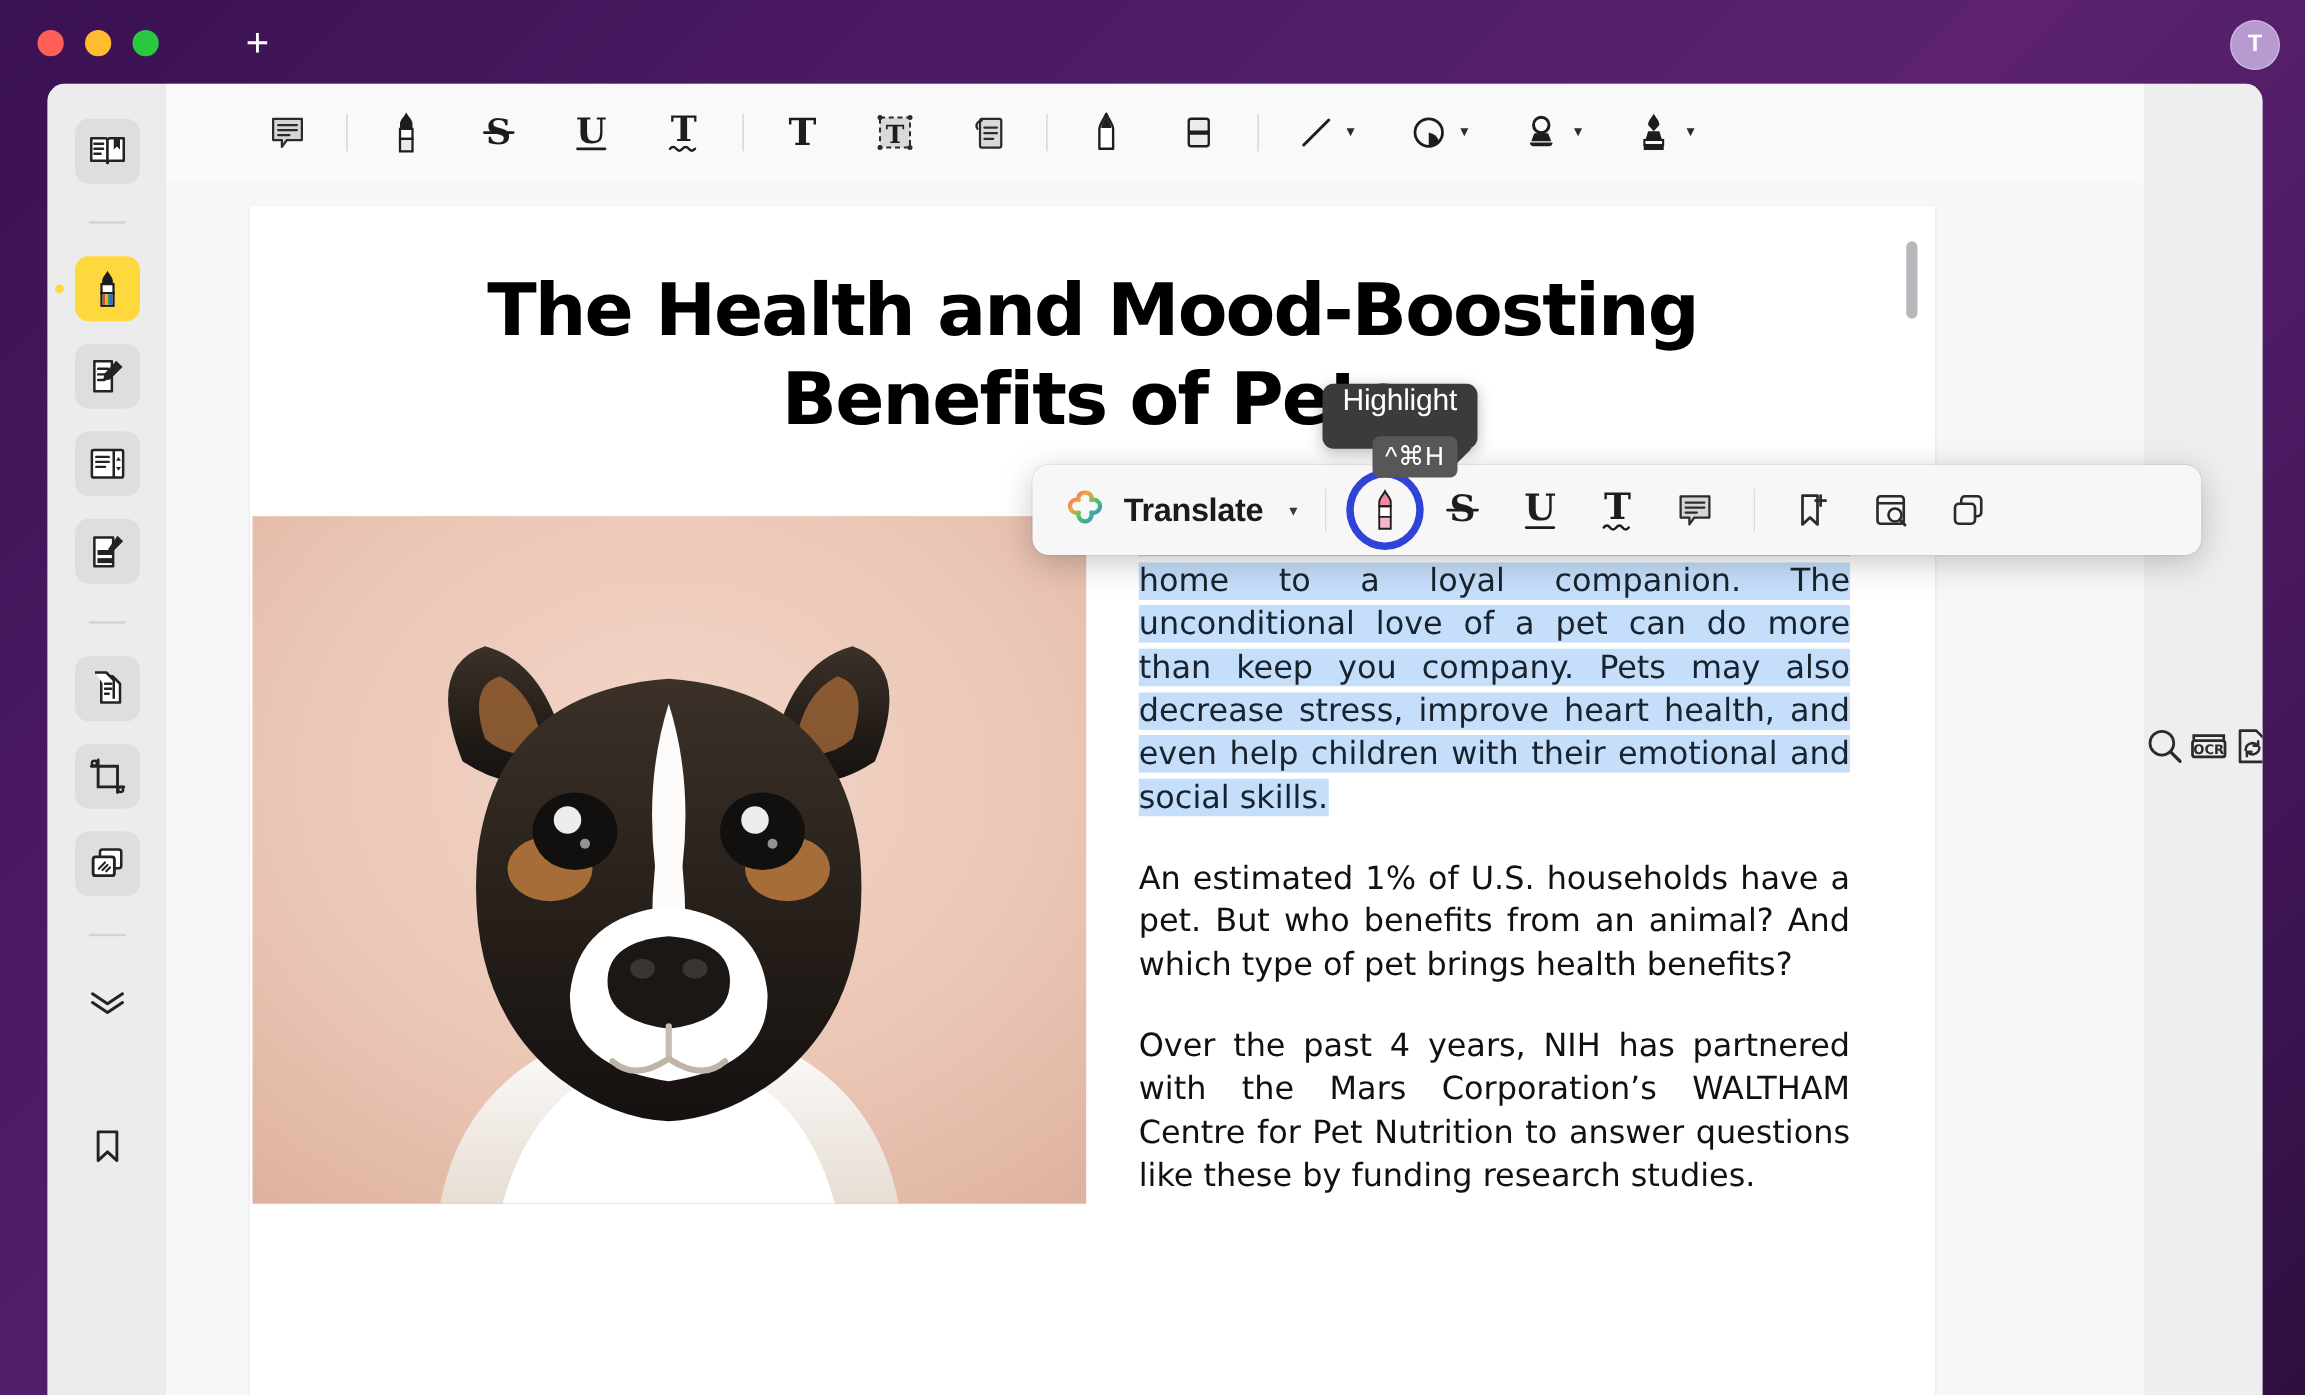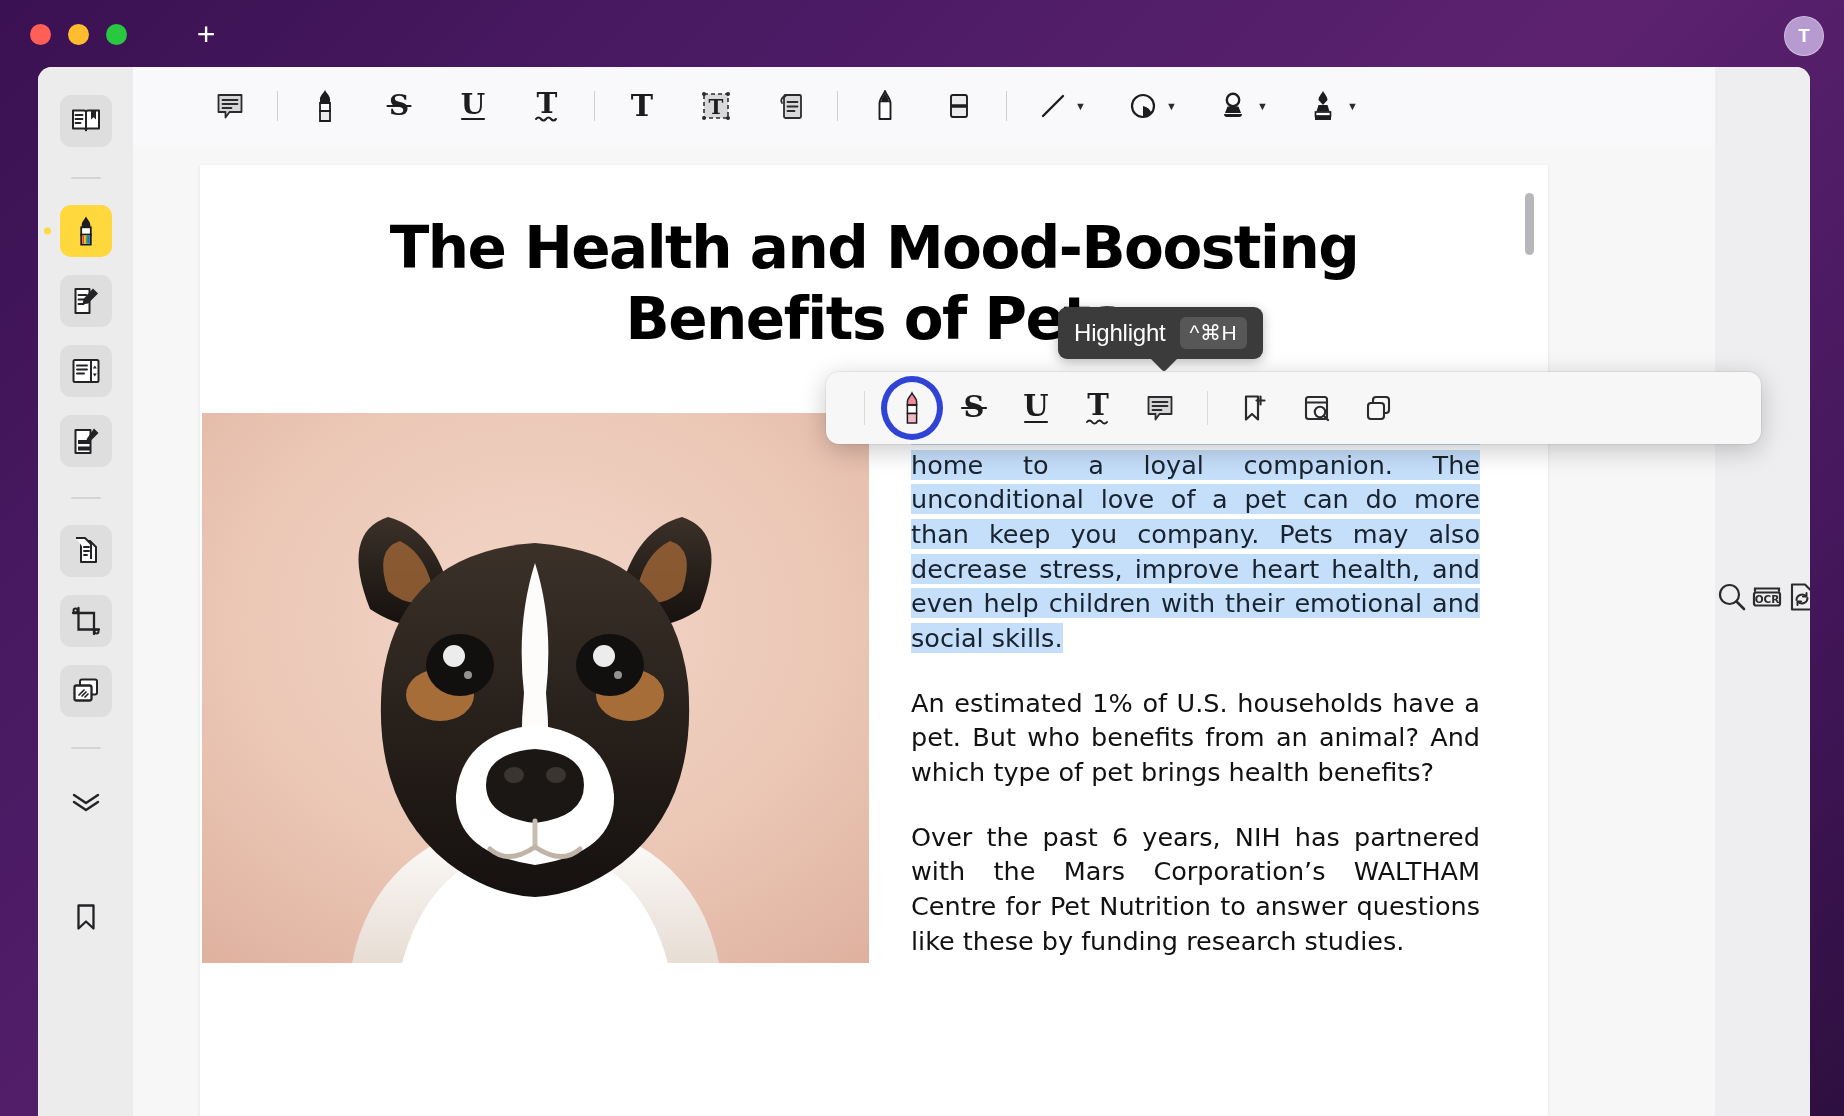--- a/index.html
+++ b/index.html
@@ -216,24 +216,25 @@
     transform: translate(-50%,-50%);
     width: 62px; height: 64px; border-radius: 50%;
     border: 6px solid #2f43d6; pointer-events: none;
   }
 
   
   #tooltip {
     position: absolute; left: 1058px; top: 307px;
     background: #3b3b3b; color: #fff;
     border-radius: 9px;
-    height: 52px; display: flex; align-items: center;
+    height: 52px; display: flex; align-items: flex-end;
     padding: 0 16px; gap: 14px;
     z-index: 50;
     box-shadow: 0 3px 12px rgba(0,0,0,0.28);
+    flex-direction: column;
   }
   #tooltip .tt-label { font-size: 24px; font-weight: 400; letter-spacing: -0.2px; }
   #tooltip .tt-key {
     background: #575757; border-radius: 6px;
     padding: 4px 10px; font-size: 21px; letter-spacing: 0.5px;
   }
   #tooltip:after {
     content: ""; position: absolute; left: 96px; bottom: -9px;
     width: 20px; height: 20px; background: #3b3b3b;
     transform: rotate(45deg); border-radius: 3px; z-index: -1;
@@ -584,21 +585,21 @@
               <ellipse cx="354" cy="362" rx="10" ry="8" fill="#3b3531"></ellipse>
               <path d="M333 408 L333 434" stroke="#c9bdb2" stroke-width="5" stroke-linecap="round"></path>
               <path d="M333 434 Q306 452 288 436" fill="none" stroke="#c0b4a8" stroke-width="5" stroke-linecap="round"></path>
               <path d="M333 434 Q360 452 378 436" fill="none" stroke="#c0b4a8" stroke-width="5" stroke-linecap="round"></path>
             </svg>
           </div>
 
           <div id="doccol">
             <p class="para sel"><span class="hl">Nothing compares to the joy of coming home to a loyal companion. The unconditional love of a pet can do more than keep you company. Pets may also decrease stress, improve heart health, and even help children with their emotional and social skills.</span></p>
             <p class="para">An estimated 1% of U.S. households have a pet. But who benefits from an animal? And which type of pet brings health benefits?</p>
-            <p class="para">Over the past 6 years, NIH has partnered with the Mars Corporation’s WALTHAM Centre for Pet Nutrition to answer questions like these by funding research studies.</p>
+            <p class="para">Over the past 4 years, NIH has partnered with the Mars Corporation’s WALTHAM Centre for Pet Nutrition to answer questions like these by funding research studies.</p>
           </div>
         </div>
 
         <div id="pagescroll"></div>
       </div>
     </div>
   </div>
 
   <div id="rightrail">
 
@@ -702,20 +703,37 @@
   </div>
 </div>
 
 <div id="tooltip">
   <span class="tt-label">Highlight</span>
   <span class="tt-key">^⌘H</span>
 </div>
 
 <div id="floatbar">
 
+  <div id="translate-btn">
+    <span>
+      <svg width="36" height="36" viewBox="0 0 36 36">
+        <defs>
+          <linearGradient id="aig2" x1="0" y1="0" x2="1" y2="1">
+            <stop offset="0%" stop-color="#f04f8c"></stop>
+            <stop offset="30%" stop-color="#f2a93b"></stop>
+            <stop offset="62%" stop-color="#3ec46d"></stop>
+            <stop offset="100%" stop-color="#4c7bf0"></stop>
+          </linearGradient>
+        </defs>
+        <path d="M18 4c4 0 6 3 5 6 3-1 7 1 7 5s-4 6-7 5c1 3-1 7-5 7s-6-4-5-7c-3 1-7-1-7-5s4-6 7-5c-1-3 1-6 5-6z" fill="none" stroke="url(#aig2)" stroke-width="3.4" stroke-linejoin="round"></path>
+      </svg>
+    </span>
+    <span class="lbl">Translate</span>
+    <span class="cv">▾</span>
+  </div>
 
   <div class="fb-sep"></div>
 
   <div class="fb-btn">
     <span id="highlight-ring"></span>
     <span>
       <svg width="32" height="40" viewBox="0 0 32 40">
         <path d="M16 5c-1.6 3.4-4.6 5.3-4.6 8.4V17h9.2v-3.6C20.6 10.3 17.6 8.4 16 5z" fill="#f0889e"></path>
         <path d="M11.4 17h9.2v8.5h-9.2z" fill="#fff" stroke="#1d1d20" stroke-width="1.5"></path>
         <path d="M11.4 25.5h9.2V35h-9.2z" fill="#f6b8c6" stroke="#1d1d20" stroke-width="1.5"></path>

